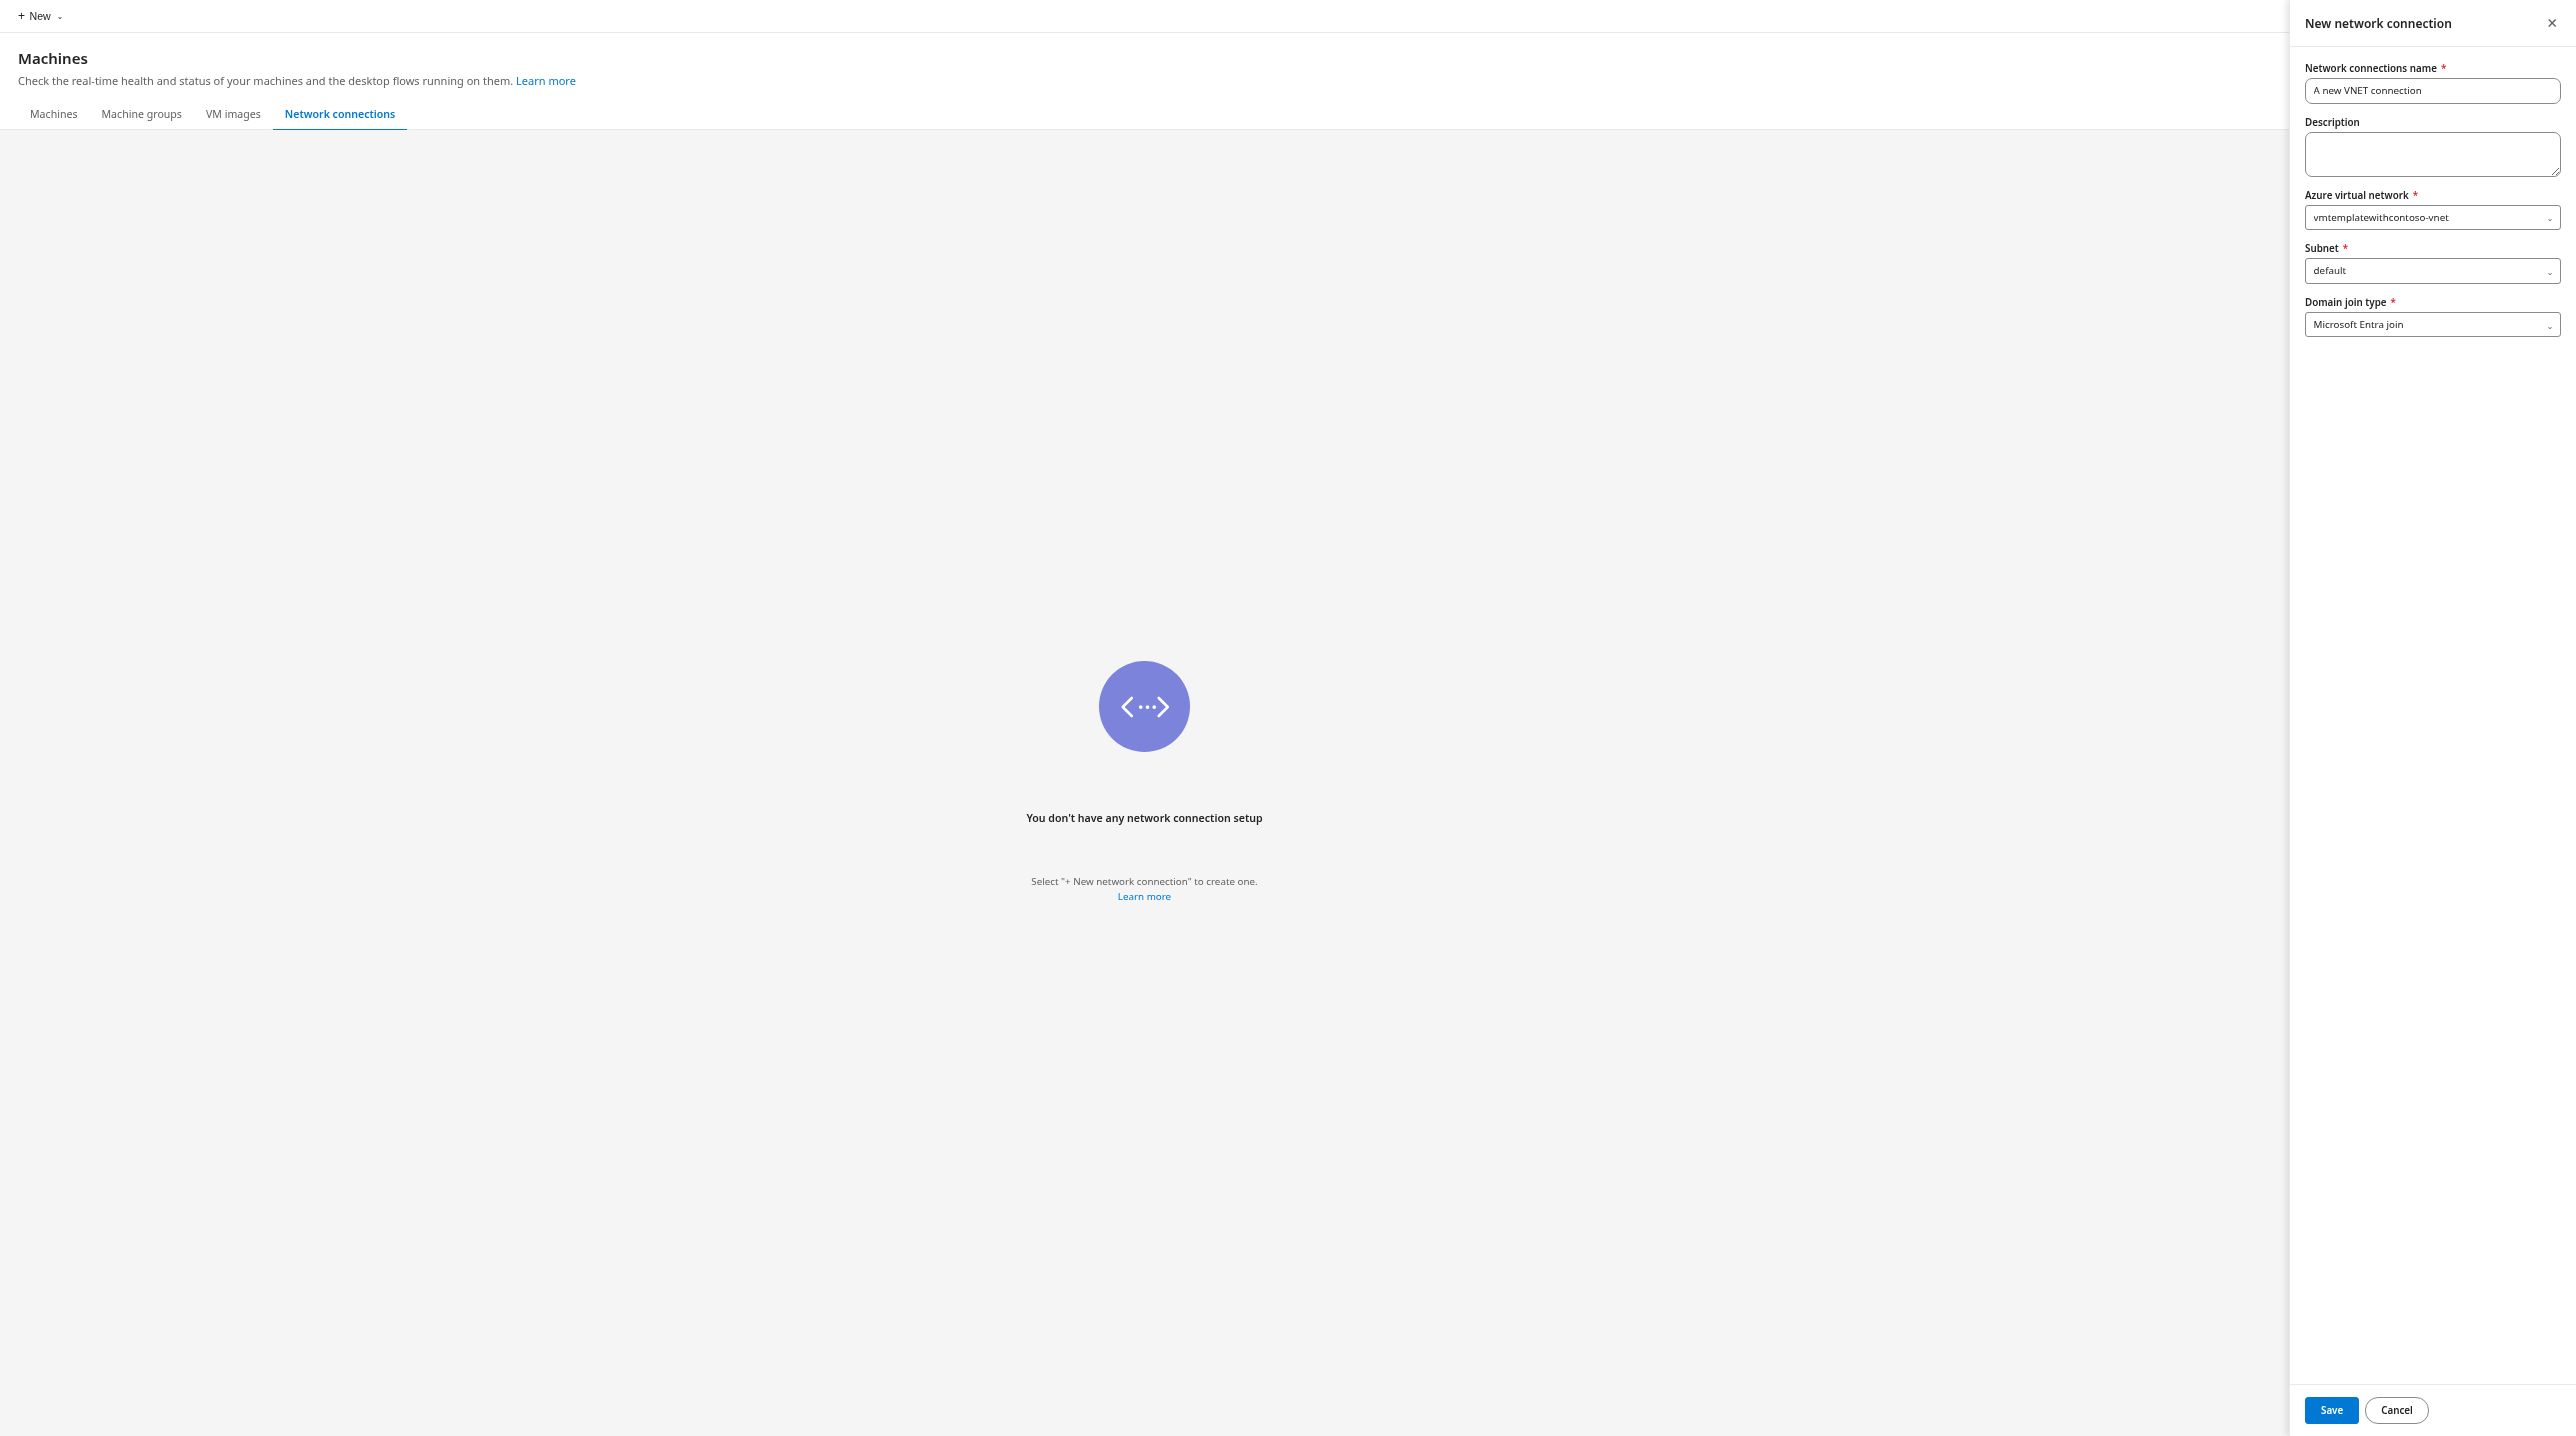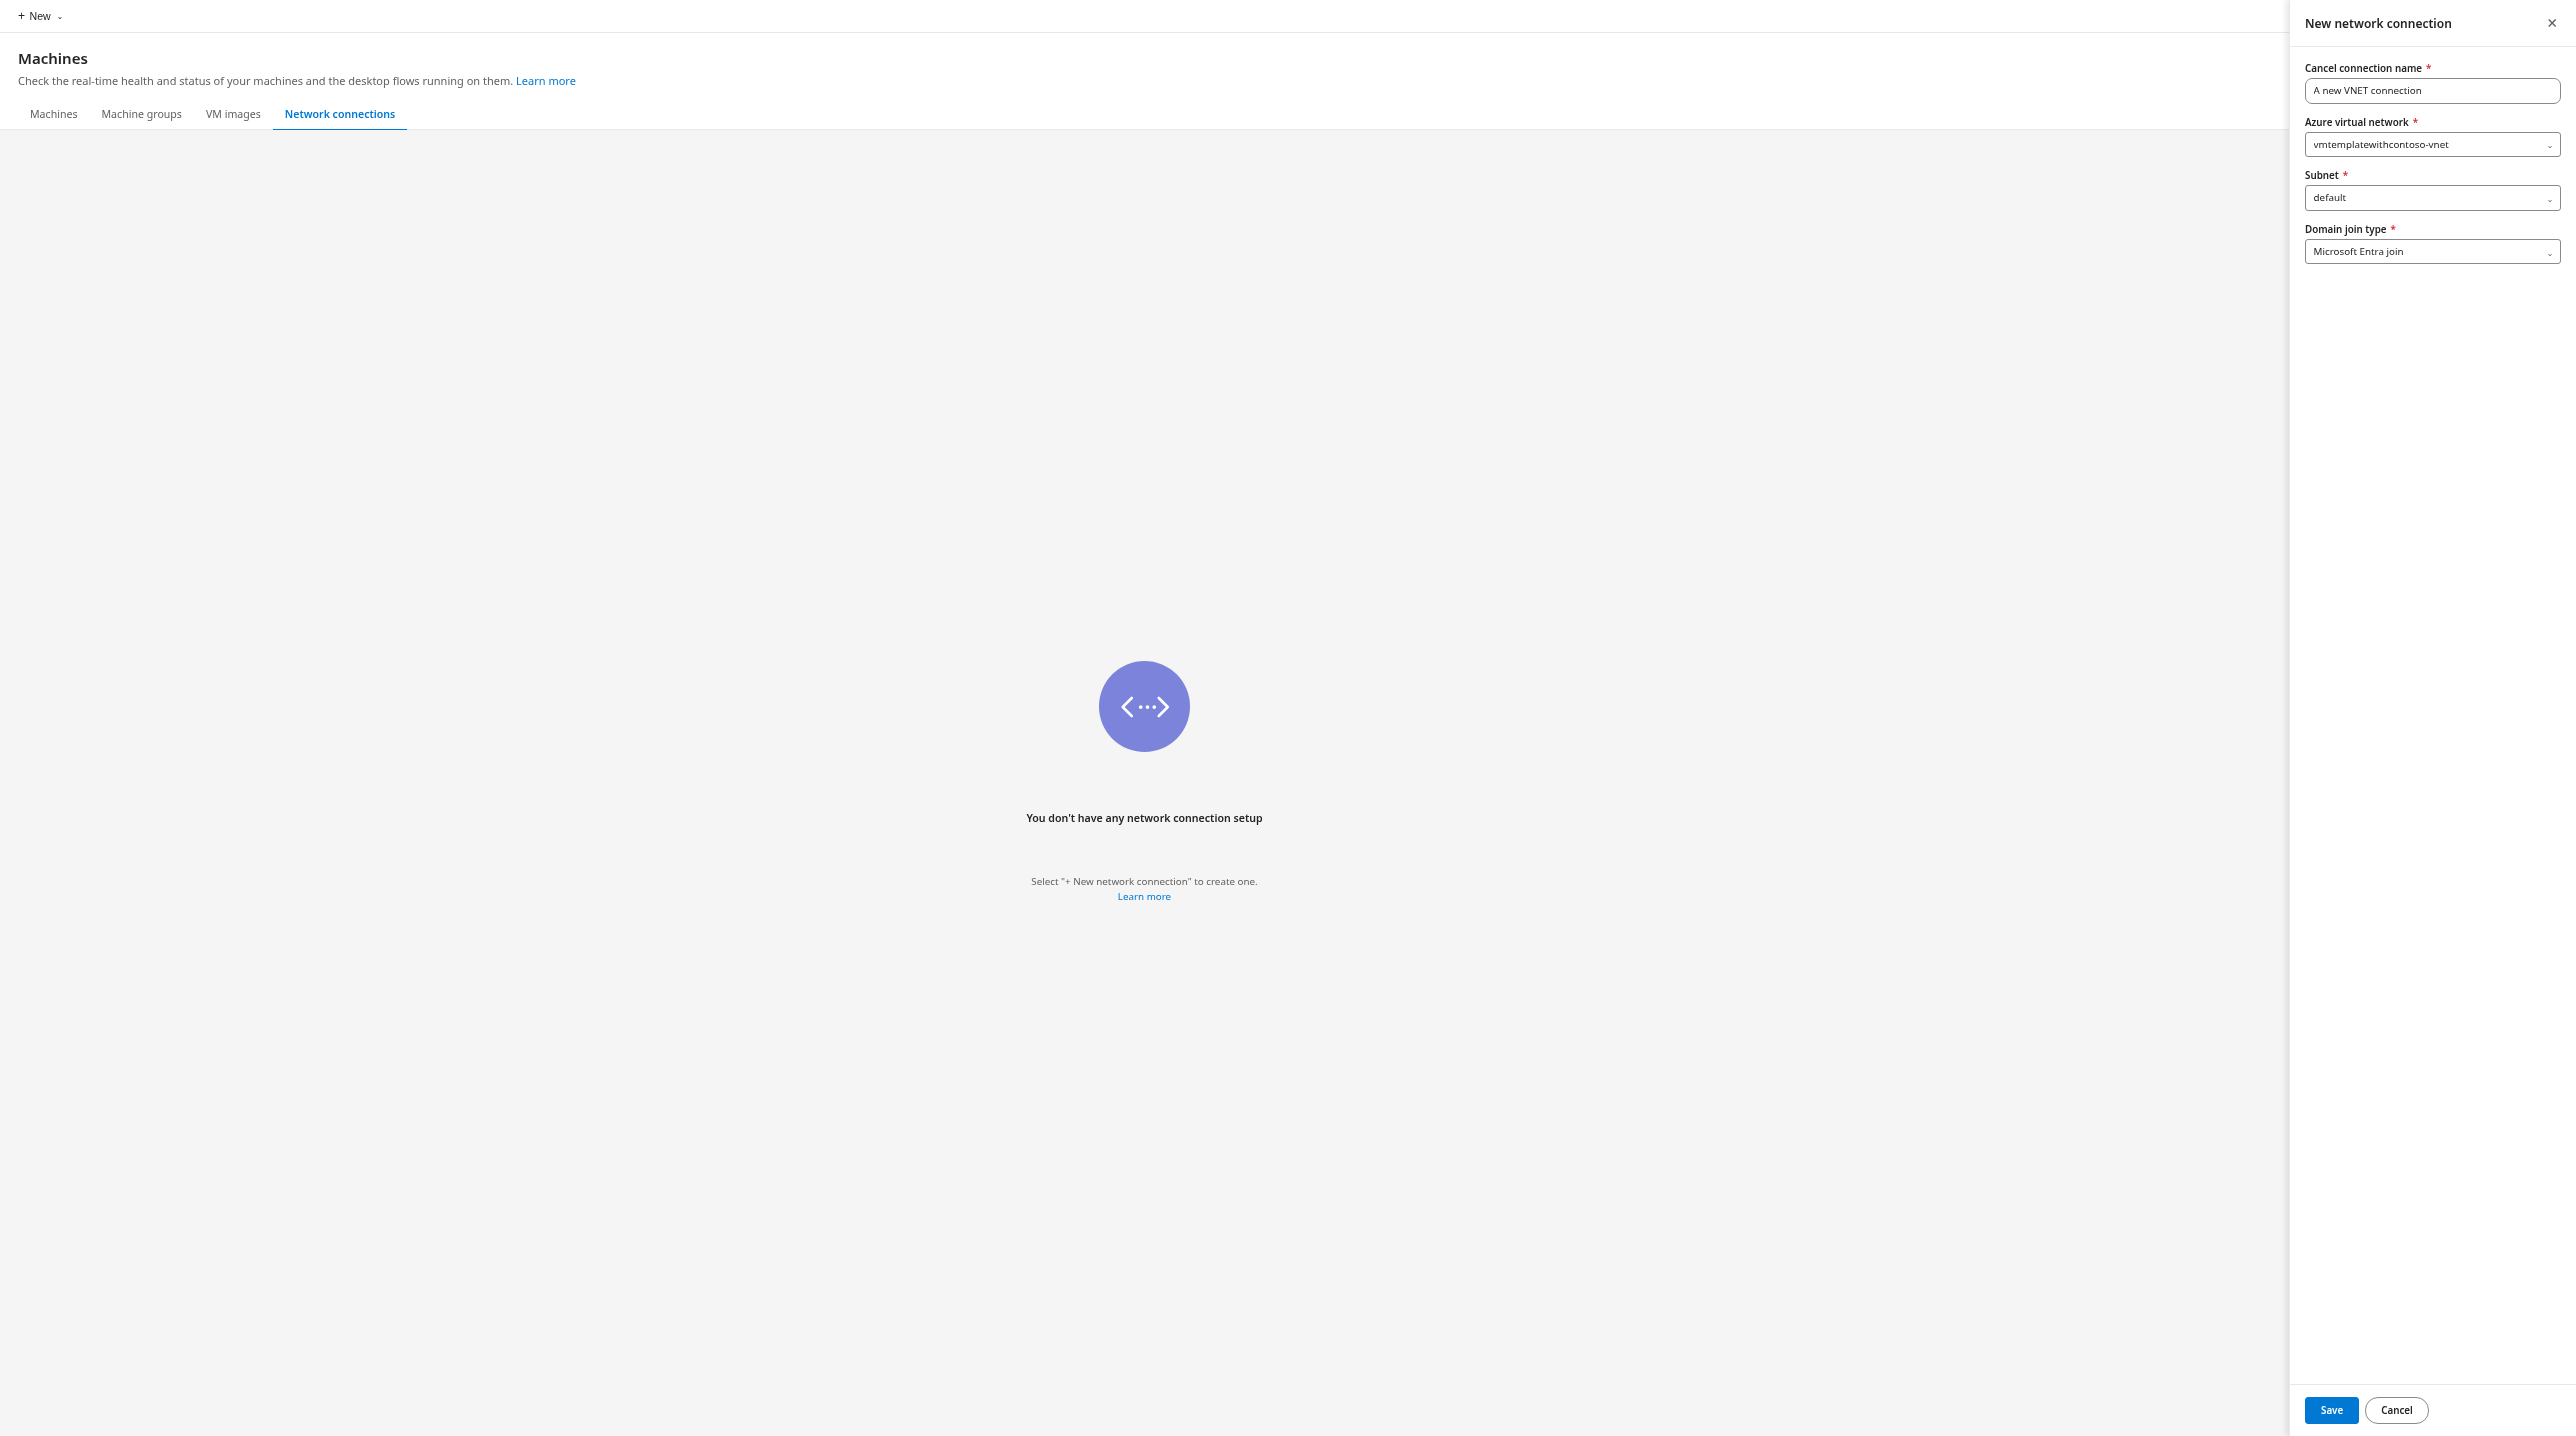--- a/index.html
+++ b/index.html
@@ -305,25 +305,29 @@
 <div class="side-panel">
   <div class="panel-header">
     <div class="panel-title">New network connection</div>
     <button class="close-btn">✕</button>
   </div>
 
   <div class="panel-body">
 
     <div class="form-field">
       <label class="form-label">
-        <span>Cancel connection name</span><span class="required"> *</span>
+        <span>Network connections name</span><span class="required"> *</span>
       </label>
       <input type="text" class="form-input" value="A new VNET connection" style="">
     </div>
 
+    <div class="form-field">
+      <label class="form-label">Description</label>
+      <textarea class="form-input" style=""></textarea>
+    </div>
 
     <div class="form-field">
       <label class="form-label">
         <span>Azure virtual network</span><span class="required"> *</span>
       </label>
       <div class="form-select-wrapper">
         <select class="form-select">
           <option>vmtemplatewithcontoso-vnet</option>
         </select>
         <span class="select-chevron">⌄</span>

